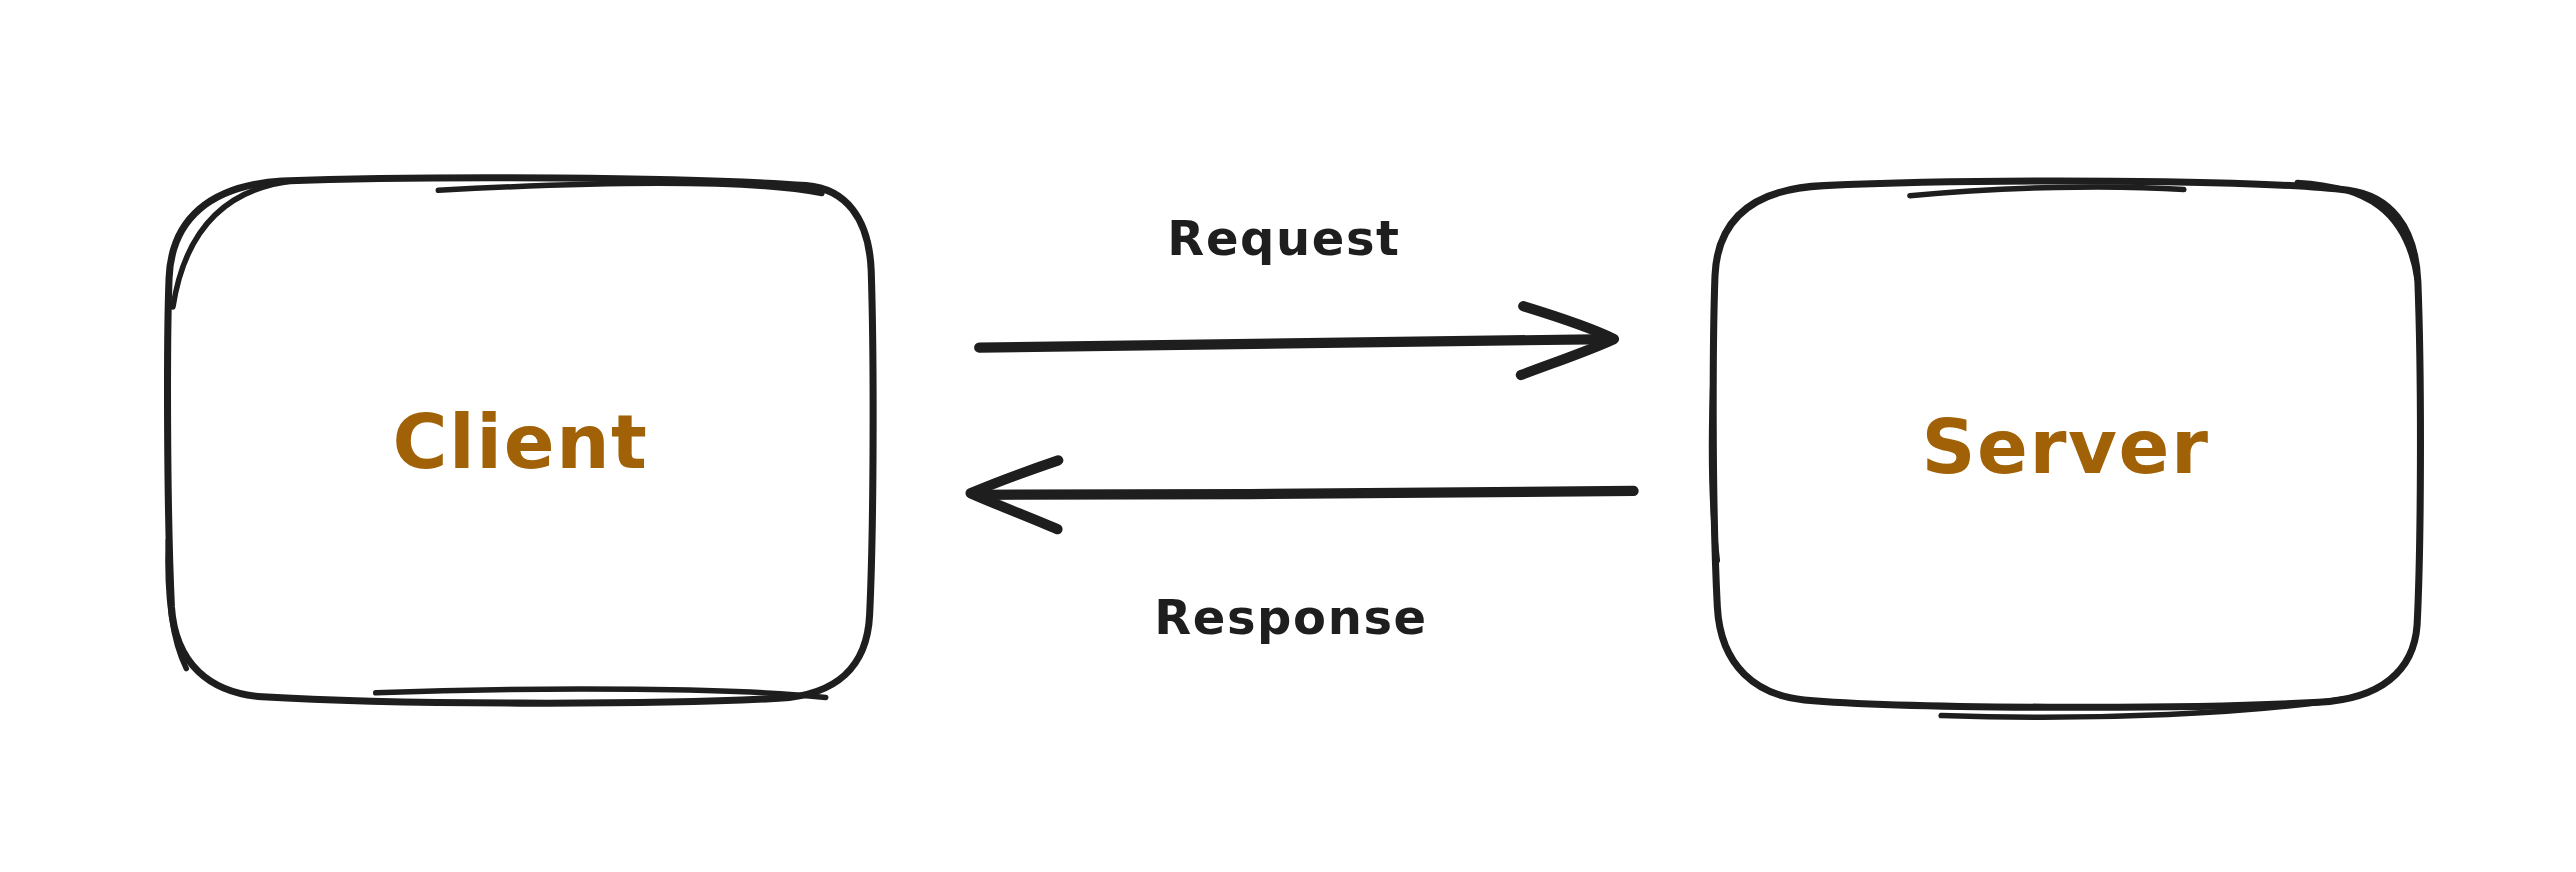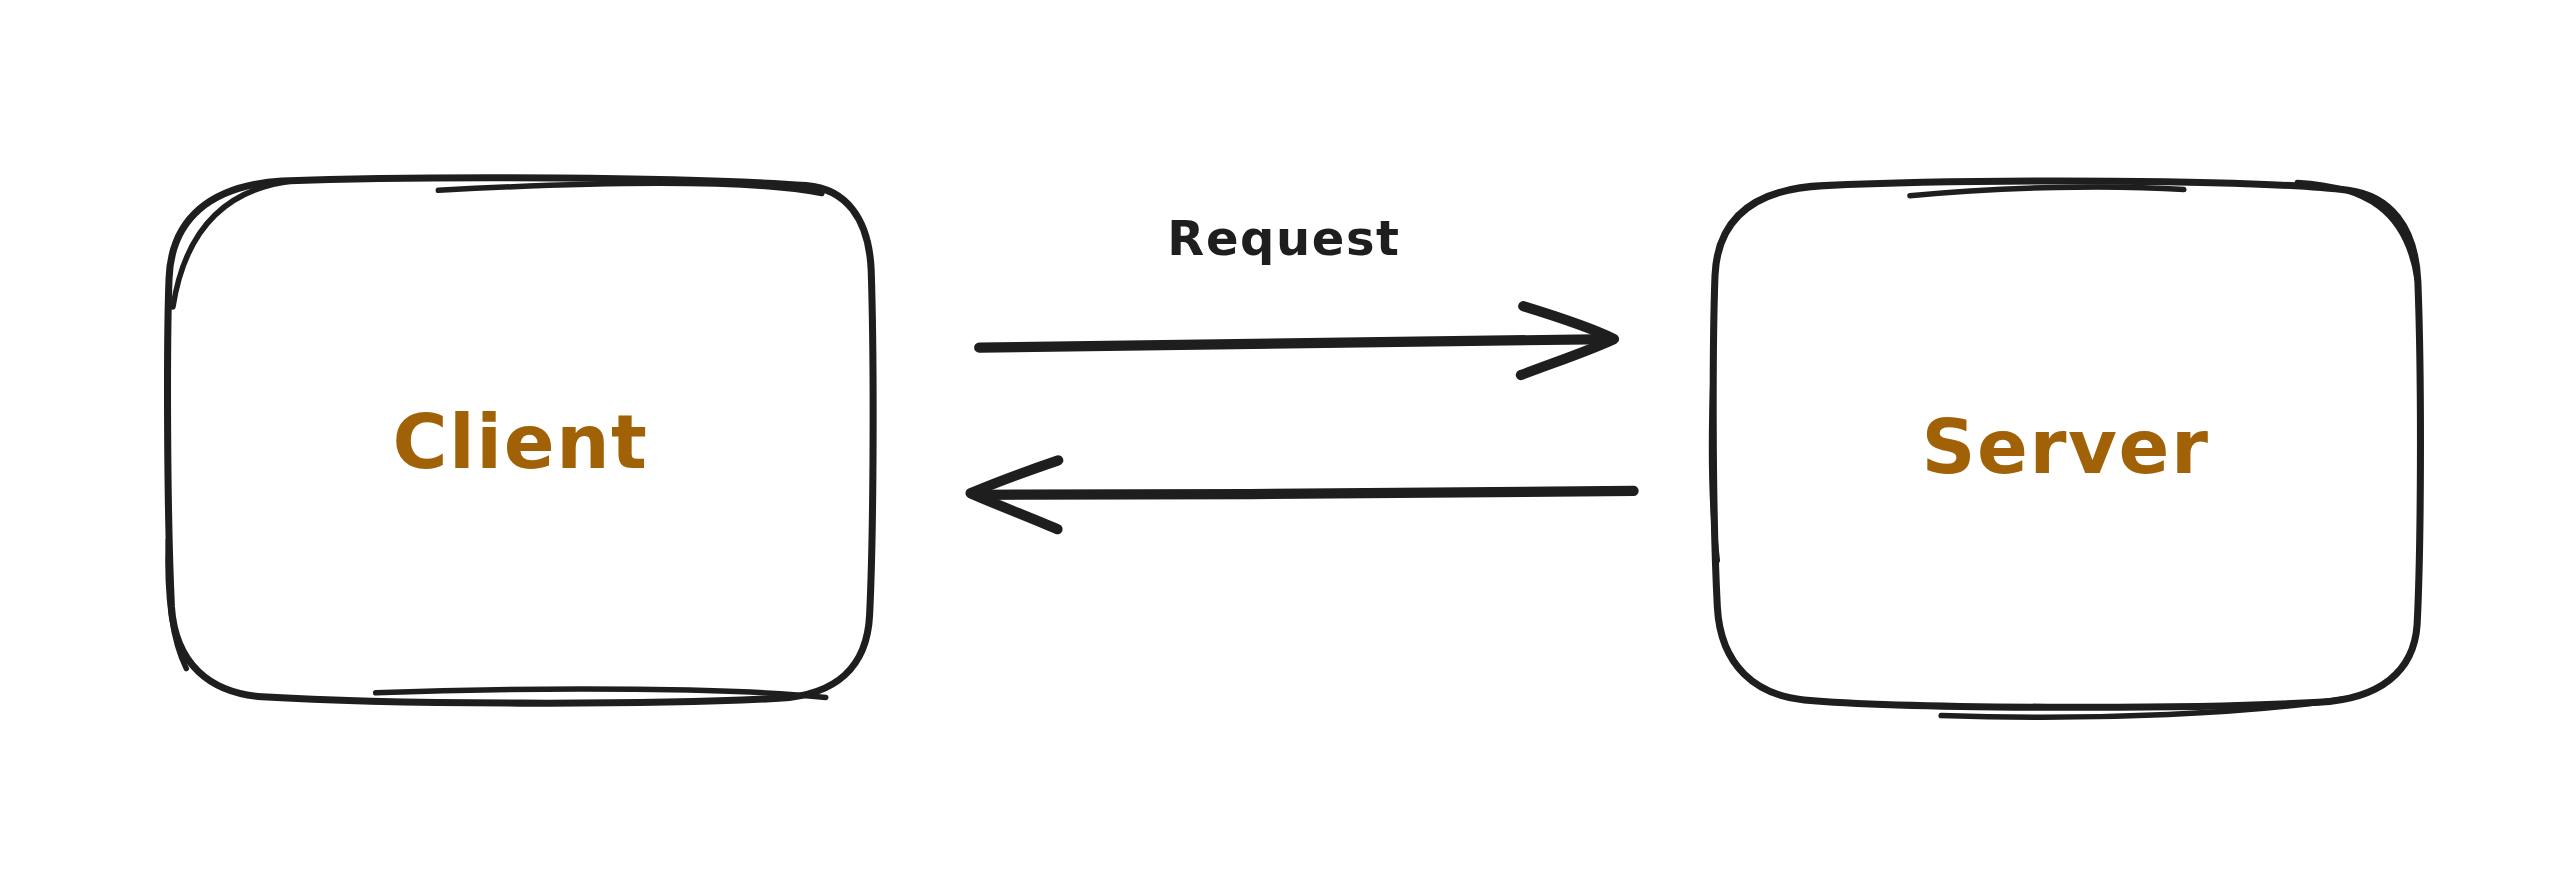--- a/index.html
+++ b/index.html
@@ -94,15 +94,16 @@
 
       <path stroke-width="13" d="M 2087 627 C 1830 630, 1520 632, 1247 632"></path>
       <path stroke-width="13" d="M 1352 588 C 1308 603, 1268 618, 1240 630 C 1274 645, 1316 661, 1351 676"></path>
     </g>
   </svg>
 
   <div class="node-label client">Client</div>
   <div class="node-label server">Server</div>
 
   <div class="edge-label request">Request</div>
+  <div class="edge-label response">Response</div>
 
 </div>
 
 
 </body></html>

